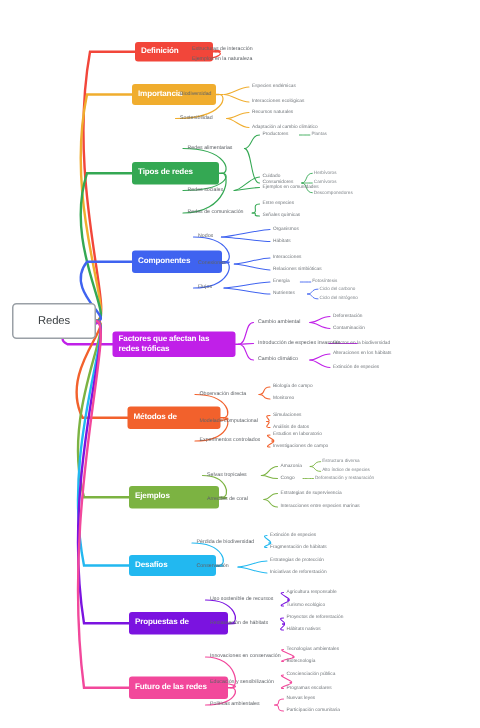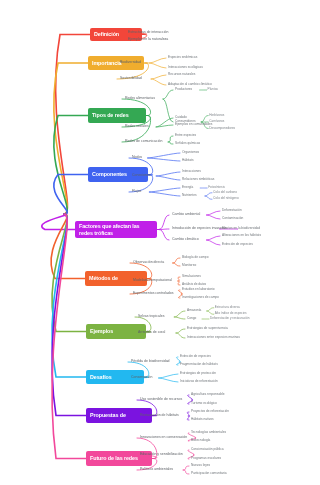--- a/index.html
+++ b/index.html
@@ -135,20 +135,23 @@
       <path d="M 195.16 438 C 200.16 438 183 433 189 433" stroke="#f2489b" stroke-width="0.7" fill="none" stroke-linecap="round"></path>
       <path d="M 195.16 438 C 200.16 438 183 441 189 441" stroke="#f2489b" stroke-width="0.7" fill="none" stroke-linecap="round"></path>
       <path d="M 154 458.5 C 160 458.5 158 455 137 455" stroke="#f2489b" stroke-width="0.8" fill="none" stroke-linecap="round"></path>
       <path d="M 193.44 455 C 198.44 455 183 450 189 450" stroke="#f2489b" stroke-width="0.7" fill="none" stroke-linecap="round"></path>
       <path d="M 193.44 455 C 198.44 455 183 459 189 459" stroke="#f2489b" stroke-width="0.7" fill="none" stroke-linecap="round"></path>
       <path d="M 154 458.5 C 160 458.5 158 470 137 470" stroke="#f2489b" stroke-width="0.8" fill="none" stroke-linecap="round"></path>
       <path d="M 183.12 470 C 188.12 470 183 466 189 466" stroke="#f2489b" stroke-width="0.7" fill="none" stroke-linecap="round"></path>
       <path d="M 183.12 470 C 188.12 470 183 474 189 474" stroke="#f2489b" stroke-width="0.7" fill="none" stroke-linecap="round"></path>
     </svg>
 
+  <div class="node root" id="root-node" style="left:8px;top:202px;width:56px;height:24px;">
+    <span>Redes</span>
+  </div>
 
   <div id="topic-layer">
       <div class="node topic" style="left: 90px; top: 28px; width: 52px; min-height: 13px; background: rgb(242, 70, 58);">
         <span>Definición</span>
       </div>
       <div class="node topic" style="left: 88px; top: 56px; width: 56px; min-height: 14px; background: rgb(240, 173, 46);">
         <span>Importancia</span>
       </div>
       <div class="node topic" style="left: 88px; top: 108px; width: 58px; min-height: 15px; background: rgb(52, 168, 83);">
         <span>Tipos de redes</span>

